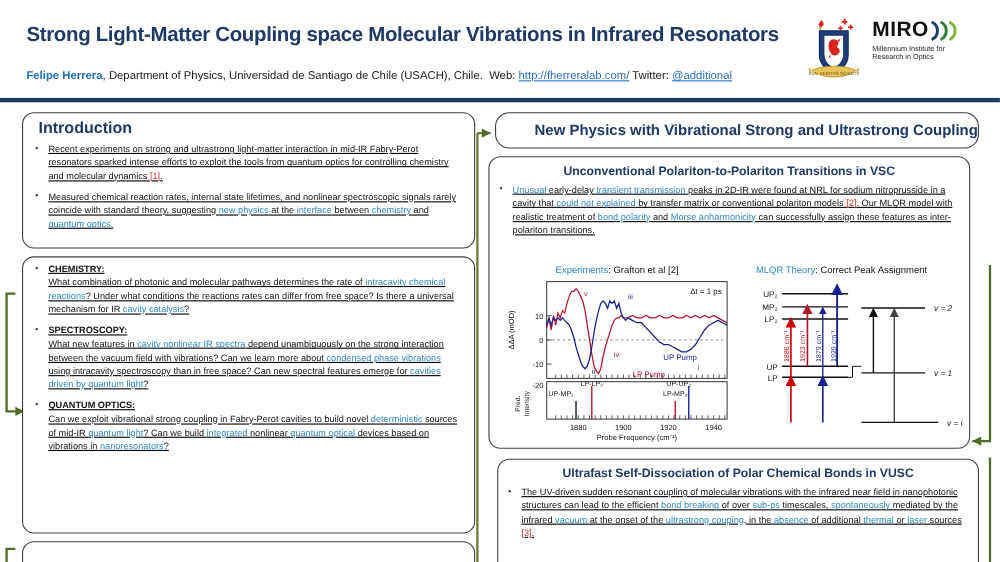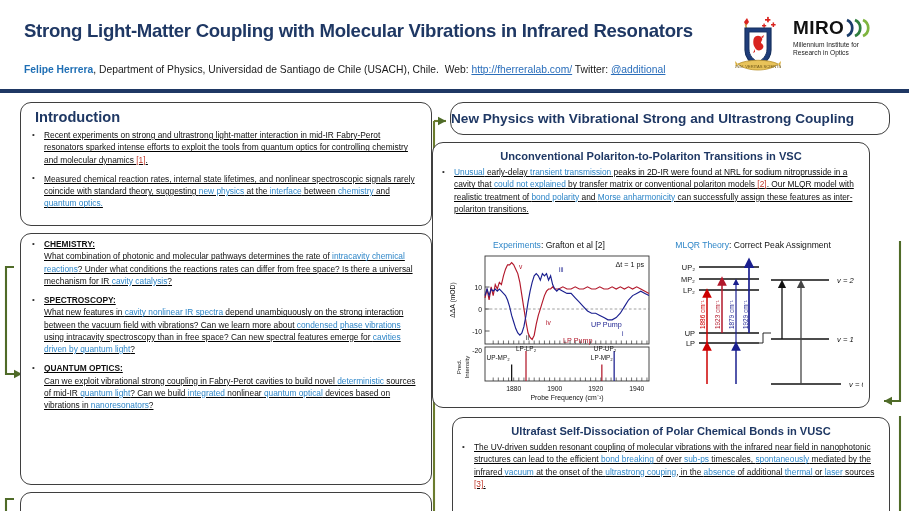--- a/index.html
+++ b/index.html
@@ -48,21 +48,21 @@
     position:absolute;
     background:#ffffff;
     border:1.3px solid #3f3f3f;
     border-radius:11px;
   }
   .panel.banner { border-width:1.6px; border-radius:13px; }
   .p-title {
     font-weight:bold; color:#1f3864;
   }
   .h-left { font-size:14.6px; margin:6px 0 4px 14px; }
-  .h-banner { font-size:13.6px; text-align:left; margin-top:8px; }
+  .h-banner { font-size:13.6px; text-align:right; margin-top:8px; }
   .h-center { font-size:11.1px; text-align:center; margin-top:7px; }
 
   ul.bl { list-style:none; margin:4px 0 0 0; padding:0; }
   ul.bl > li {
     position:relative; padding-left:19px; margin-bottom:7px;
     font-size:8.35px; line-height:1.47; color:#111;
   }
   ul.bl > li:before {
     content:"•"; position:absolute; left:7px; top:-0.5px;
     font-size:8px; color:#333;
@@ -75,21 +75,21 @@
   
   #figure { position:absolute; left:8px; top:96px; right:8px; bottom:6px; }
 
   svg { display:block; }
   text { font-family: "Liberation Sans", sans-serif; }
 </style>
 </head>
 <body>
 
 <div id="header">
-  <div id="poster-title">Strong Light-Matter Coupling with Molecular Vibrations in Infrared Resonators</div>
+  <div id="poster-title">Strong Light-Matter Coupling space Molecular Vibrations in Infrared Resonators</div>
 
   <div id="author-line">
     <span class="name">Felipe Herrera</span><span>, Department of Physics, Universidad de Santiago de Chile (USACH), Chile.</span>
     &nbsp;<span>Web:</span>
     <a class="lnk" href="#">http://fherreralab.com/</a>
     <span>Twitter:</span>
     <a class="lnk" href="#">@additional</a>
   </div>
 
   <div id="crest">
@@ -177,21 +177,21 @@
       </ul>
     </div>
 </div>
 
 <div class="panel" style="left:20px; top:492px; width:412px; height:40px;"></div>
 
 <div class="panel banner" style="left:450px; top:102px; width:440px; height:33px;">
   <div class="p-title h-banner">New Physics with Vibrational Strong and Ultrastrong Coupling</div>
 </div>
 
-<div class="panel" style="left:432px; top:142px; width:438px; height:266px;">
+<div class="panel" style="left:444px; top:142px; width:438px; height:266px;">
   <div class="p-title h-center">Unconventional Polariton-to-Polariton Transitions in VSC</div>
   <div class="bodywrap" style="padding:0 12px 0 2px;">
     <ul class="bl">
         <li><span class="hl">Unusual</span><span> early-delay </span><span class="hl">transient transmission</span><span> peaks in 2D-IR were found at NRL for sodium nitroprusside in a cavity that </span><span class="hl">could not explained</span><span> by transfer matrix or conventional polariton models </span><span class="ref">[2]</span><span>. Our MLQR model with realistic treatment of </span><span class="hl">bond polarity</span><span> and </span><span class="hl">Morse anharmonicity</span><span> can successfully assign these features as inter-polariton transitions.</span></li>
       </ul>
   </div>
 
   <div id="figure">
     <svg width="422" height="164" viewBox="0 0 422 164">
 

